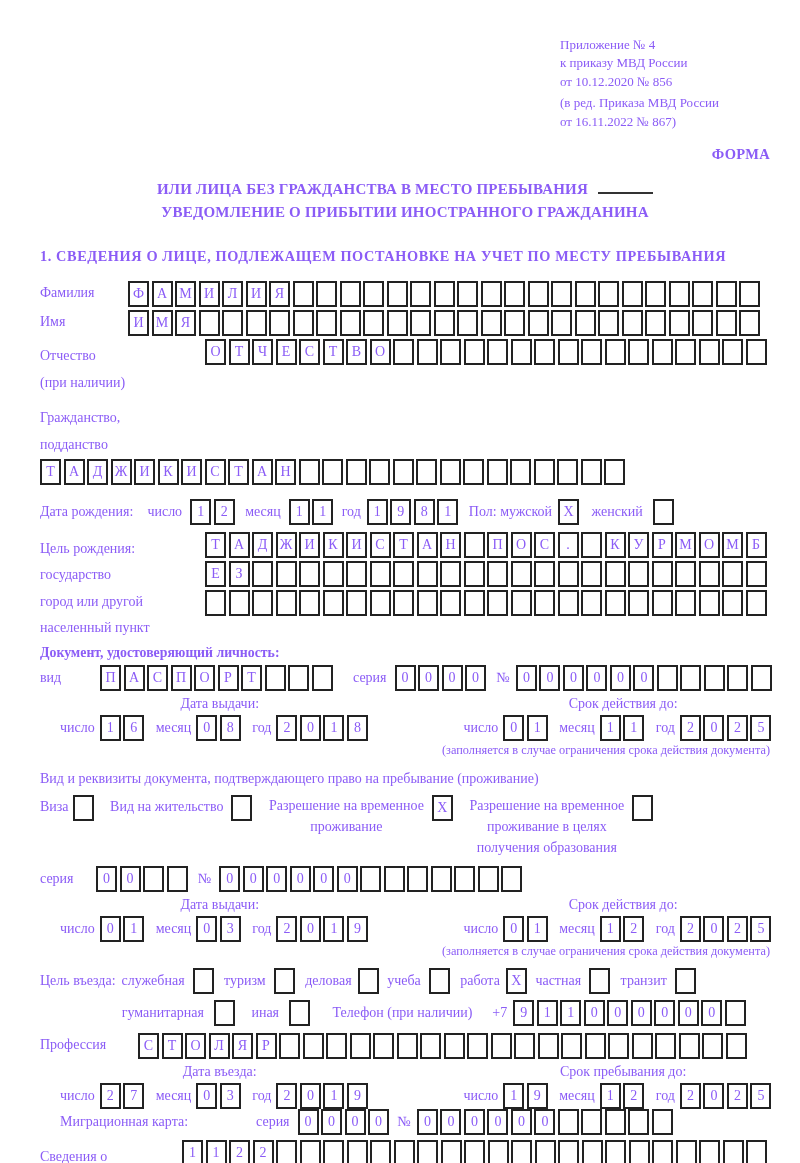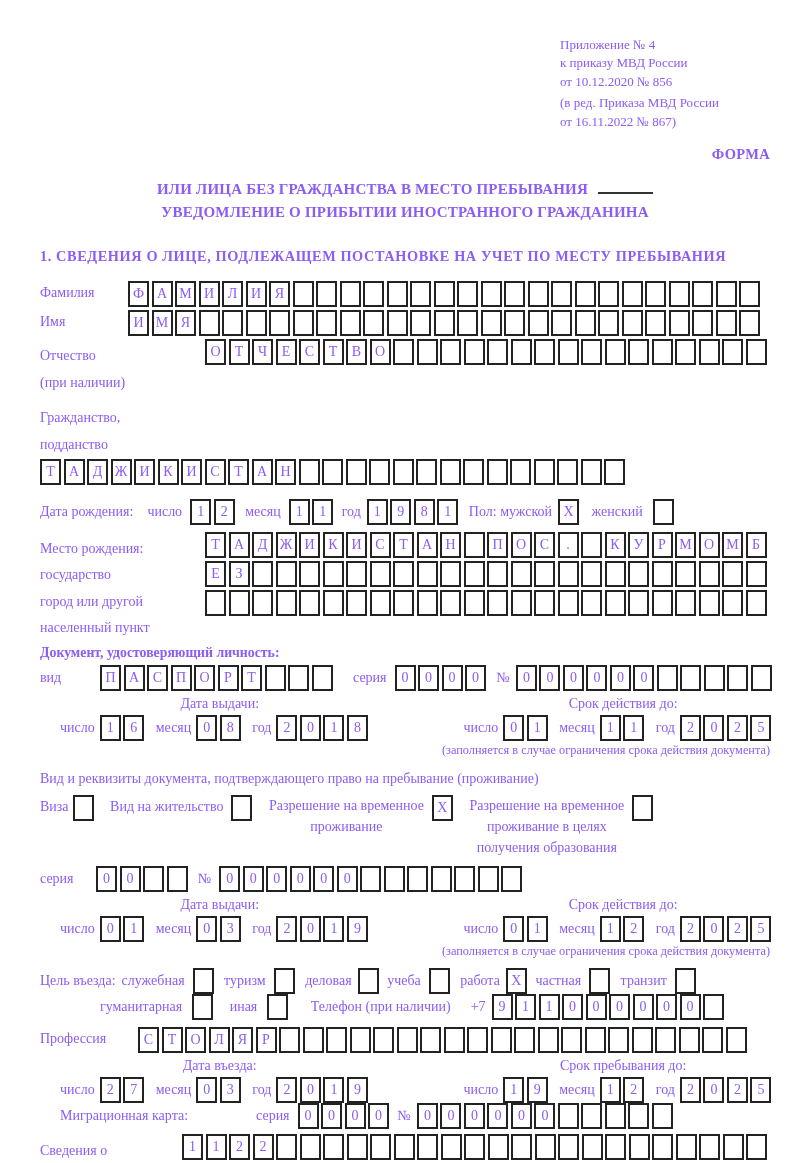--- a/index.html
+++ b/index.html
@@ -239,21 +239,21 @@
         <span class="cell">X</span>
       </span>
     <span class="gap10">женский</span>
     <span class="cells gap10">
         <span class="cell"></span>
       </span>
   </div>
 
   <div class="frow" style="margin-top:7px;">
     <div class="flabel w165 lblline">
-      <div>Место рождения:</div>
+      <div>Цель рождения:</div>
       <div>государство</div>
       <div>город или другой</div>
       <div>населенный пункт</div>
     </div>
     <div class="stack">
       <div class="cells">
           <span class="cell">Т</span>
           <span class="cell">А</span>
           <span class="cell">Д</span>
           <span class="cell">Ж</span>
@@ -557,21 +557,21 @@
     <span class="gap6">частная</span>
     <span class="cells gap8">
         <span class="cell"></span>
       </span>
     <span class="gap8">транзит</span>
     <span class="cells gap8">
         <span class="cell"></span>
       </span>
   </div>
 
-  <div class="inline-row" style="margin-left:60px;">
+  <div class="inline-row" style="margin-top:6px; margin-left:60px;justify-content:center;">
     <span>гуманитарная</span>
     <span class="cells gap10">
         <span class="cell"></span>
       </span>
     <span class="gap14">иная</span>
     <span class="cells gap10">
         <span class="cell"></span>
       </span>
     <span class="gap20">Телефон (при наличии)</span>
     <span class="gap20">+7</span>

